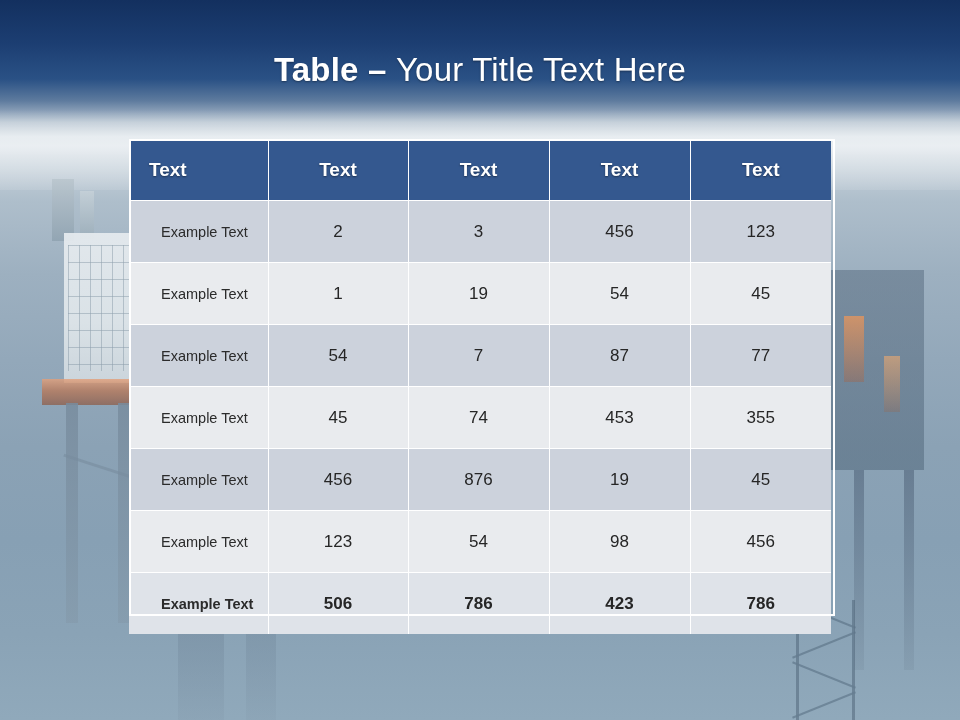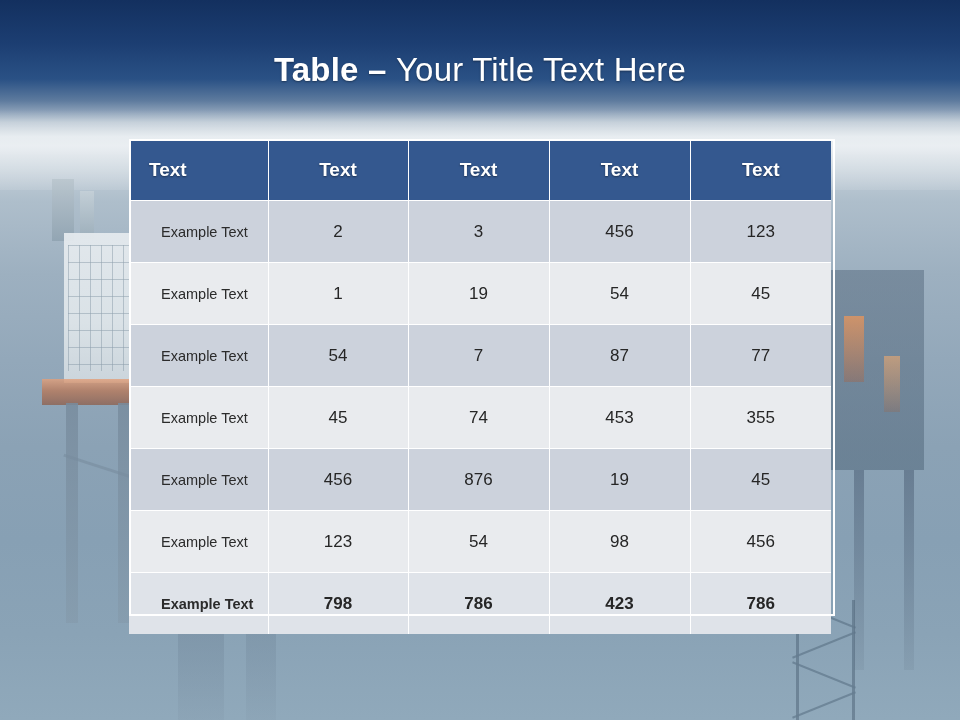--- a/index.html
+++ b/index.html
@@ -367,21 +367,21 @@
         </tr>
         <tr class="band-b">
           <td>Example Text</td>
           <td>123</td>
           <td>54</td>
           <td>98</td>
           <td>456</td>
         </tr>
         <tr class="total">
           <td>Example Text</td>
-          <td>798</td>
+          <td>506</td>
           <td>786</td>
           <td>423</td>
           <td>786</td>
         </tr>
       </tbody>
     </table>
   </div>
   <div class="table-frame"></div>
 
 </div>

